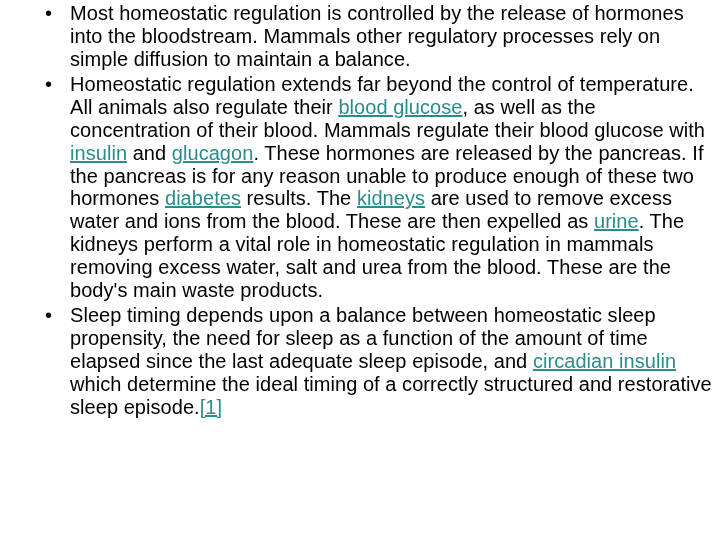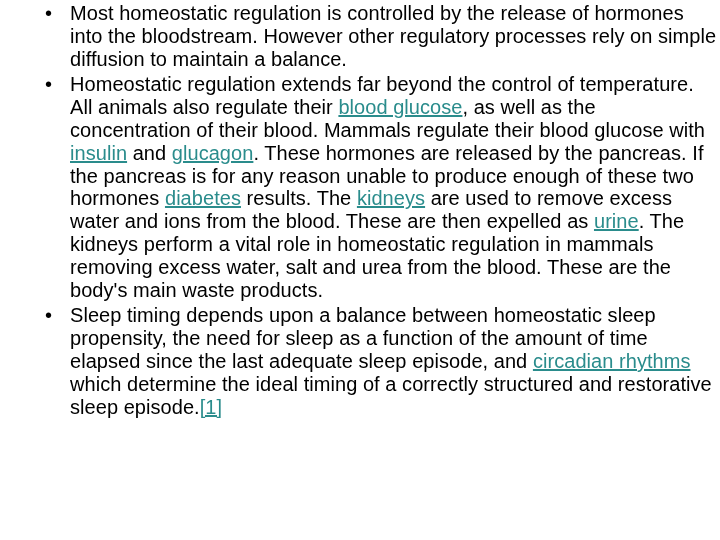--- a/index.html
+++ b/index.html
@@ -9,23 +9,23 @@
   li { position:relative; padding-left:25px; font-size:20px; line-height:22.8px; margin-bottom:3px; letter-spacing:0.05px; }
   .bullet { position:absolute; left:0; top:0; }
   a { color:#2a8c8c; }
 </style>
 </head>
 <body>
 
 <ul>
   <li>
     <span class="bullet">•</span>
-    <span>Most homeostatic regulation is controlled by the release of hormones into the bloodstream. However other regulatory processes rely on simple diffusion to maintain a balance.</span>
+    <span>Most homeostatic regulation is controlled by the release of hormones into the bloodstream. Mammals other regulatory processes rely on simple diffusion to maintain a balance.</span>
   </li>
   <li>
     <span class="bullet">•</span>
     <span>Homeostatic regulation extends far beyond the control of temperature. All animals also regulate their </span><a href="#">blood glucose</a><span>, as well as the concentration of their blood. Mammals regulate their blood glucose with </span><a href="#">insulin</a><span> and </span><a href="#">glucagon</a><span>. These hormones are released by the pancreas. If the pancreas is for any reason unable to produce enough of these two hormones </span><a href="#">diabetes</a><span> results. The </span><a href="#">kidneys</a><span> are used to remove excess water and ions from the blood. These are then expelled as </span><a href="#">urine</a><span>. The kidneys perform a vital role in homeostatic regulation in mammals removing excess water, salt and urea from the blood. These are the body's main waste products.</span>
   </li>
   <li>
     <span class="bullet">•</span>
-    <span>Sleep timing depends upon a balance between homeostatic sleep propensity, the need for sleep as a function of the amount of time elapsed since the last adequate sleep episode, and </span><a href="#">circadian rhythms</a><span> which determine the ideal timing of a correctly structured and restorative sleep episode.</span><a href="#">[1]</a>
+    <span>Sleep timing depends upon a balance between homeostatic sleep propensity, the need for sleep as a function of the amount of time elapsed since the last adequate sleep episode, and </span><a href="#">circadian insulin</a><span> which determine the ideal timing of a correctly structured and restorative sleep episode.</span><a href="#">[1]</a>
   </li>
 </ul>
 
 </body></html>

